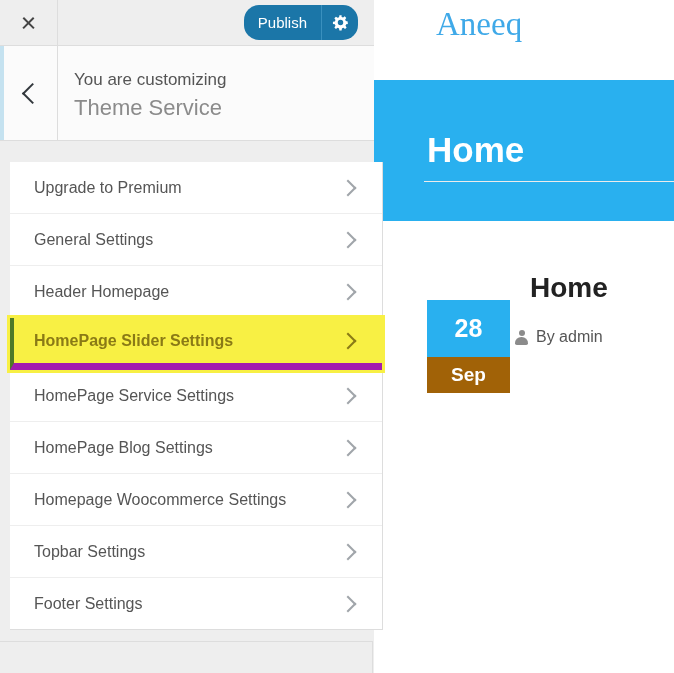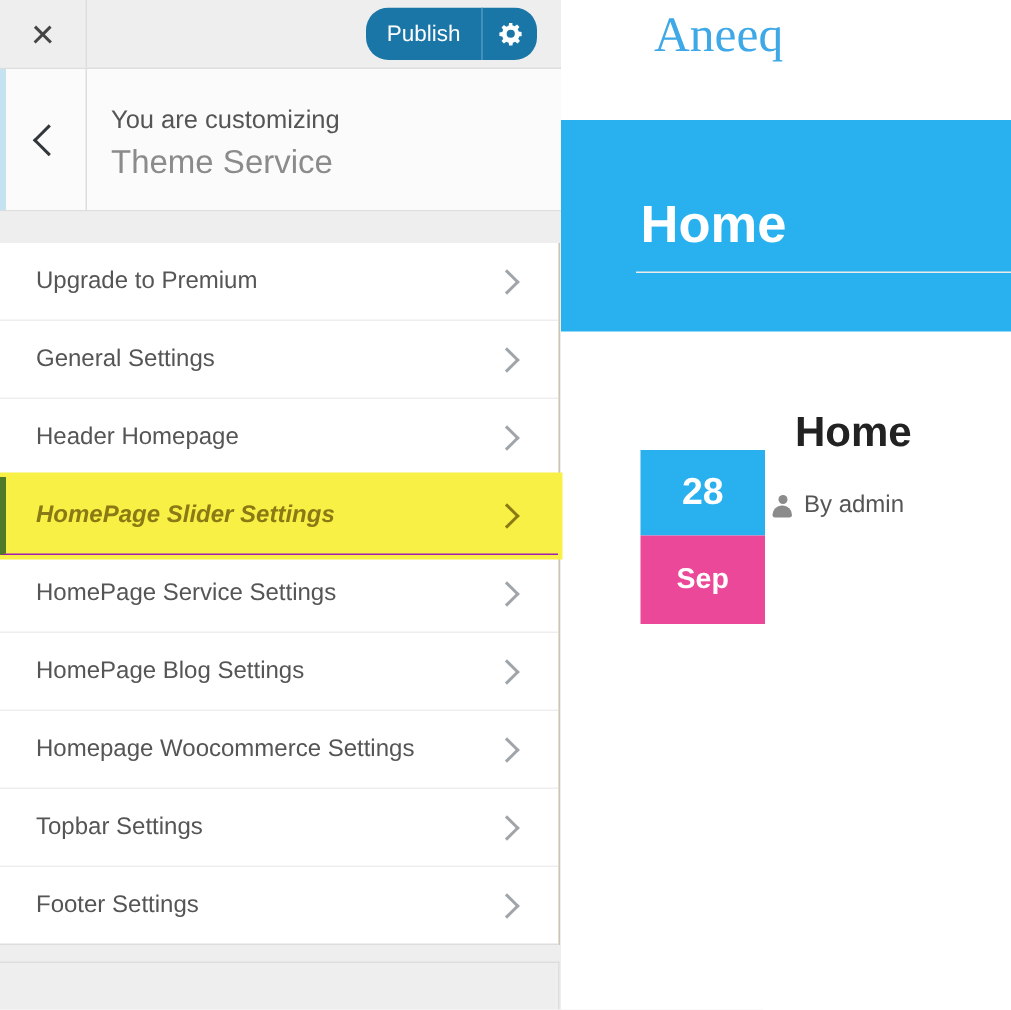--- a/index.html
+++ b/index.html
@@ -73,22 +73,22 @@
     color: #ffffff;
     font-size: 25px;
     font-weight: bold;
     display: flex;
     align-items: center;
     justify-content: center;
     font-family: "Liberation Sans", sans-serif;
     margin-top: 38px;
   }
   #date-month {
-    height: 59px;
-    background: #ec4899;
+    height: 36px;
+    background: #a16207;
     color: #ffffff;
     font-size: 19px;
     font-weight: bold;
     display: flex;
     align-items: center;
     justify-content: center;
     font-family: "Liberation Sans", sans-serif;
   }
   #post-title {
     position: absolute;
@@ -297,21 +297,21 @@
   #menu-gap {
     position: absolute;
     left: 0;
     top: 141px;
     width: 374px;
     height: 21px;
     background: #eeeeee;
   }
   #menu-list {
     position: absolute;
-    left: 0;
+    left: 10px;
     top: 162px;
     width: 373px;
     background: #a16207;
     border-right: 1px solid #dddddd;
     box-sizing: border-box;
   }
   .menu-item {
     position: relative;
     height: 52px;
     box-sizing: border-box;
@@ -337,26 +337,25 @@
     border-right: 2.6px solid #a0a5aa;
     border-top: 2.6px solid #a0a5aa;
     transform: rotate(45deg);
     margin-right: 10px;
     flex: 0 0 auto;
   }
 
   
   .menu-item.highlighted {
     background: #f8f044;
-    border-bottom: 1px solid #a21caf;
+    border-bottom: 7px solid #a21caf;
     box-shadow: 0 0 0 3px #f8f044;
     z-index: 5;
     border-left: 4px solid #4f7a28;
     padding-left: 20px;
-    font-style: italic;
   }
   .menu-item.highlighted .menu-label {
     color: #8a7a16;
     font-weight: bold;
   }
   .menu-item.highlighted .menu-chevron {
     border-right-color: #8a7a16;
     border-top-color: #8a7a16;
   }
 

